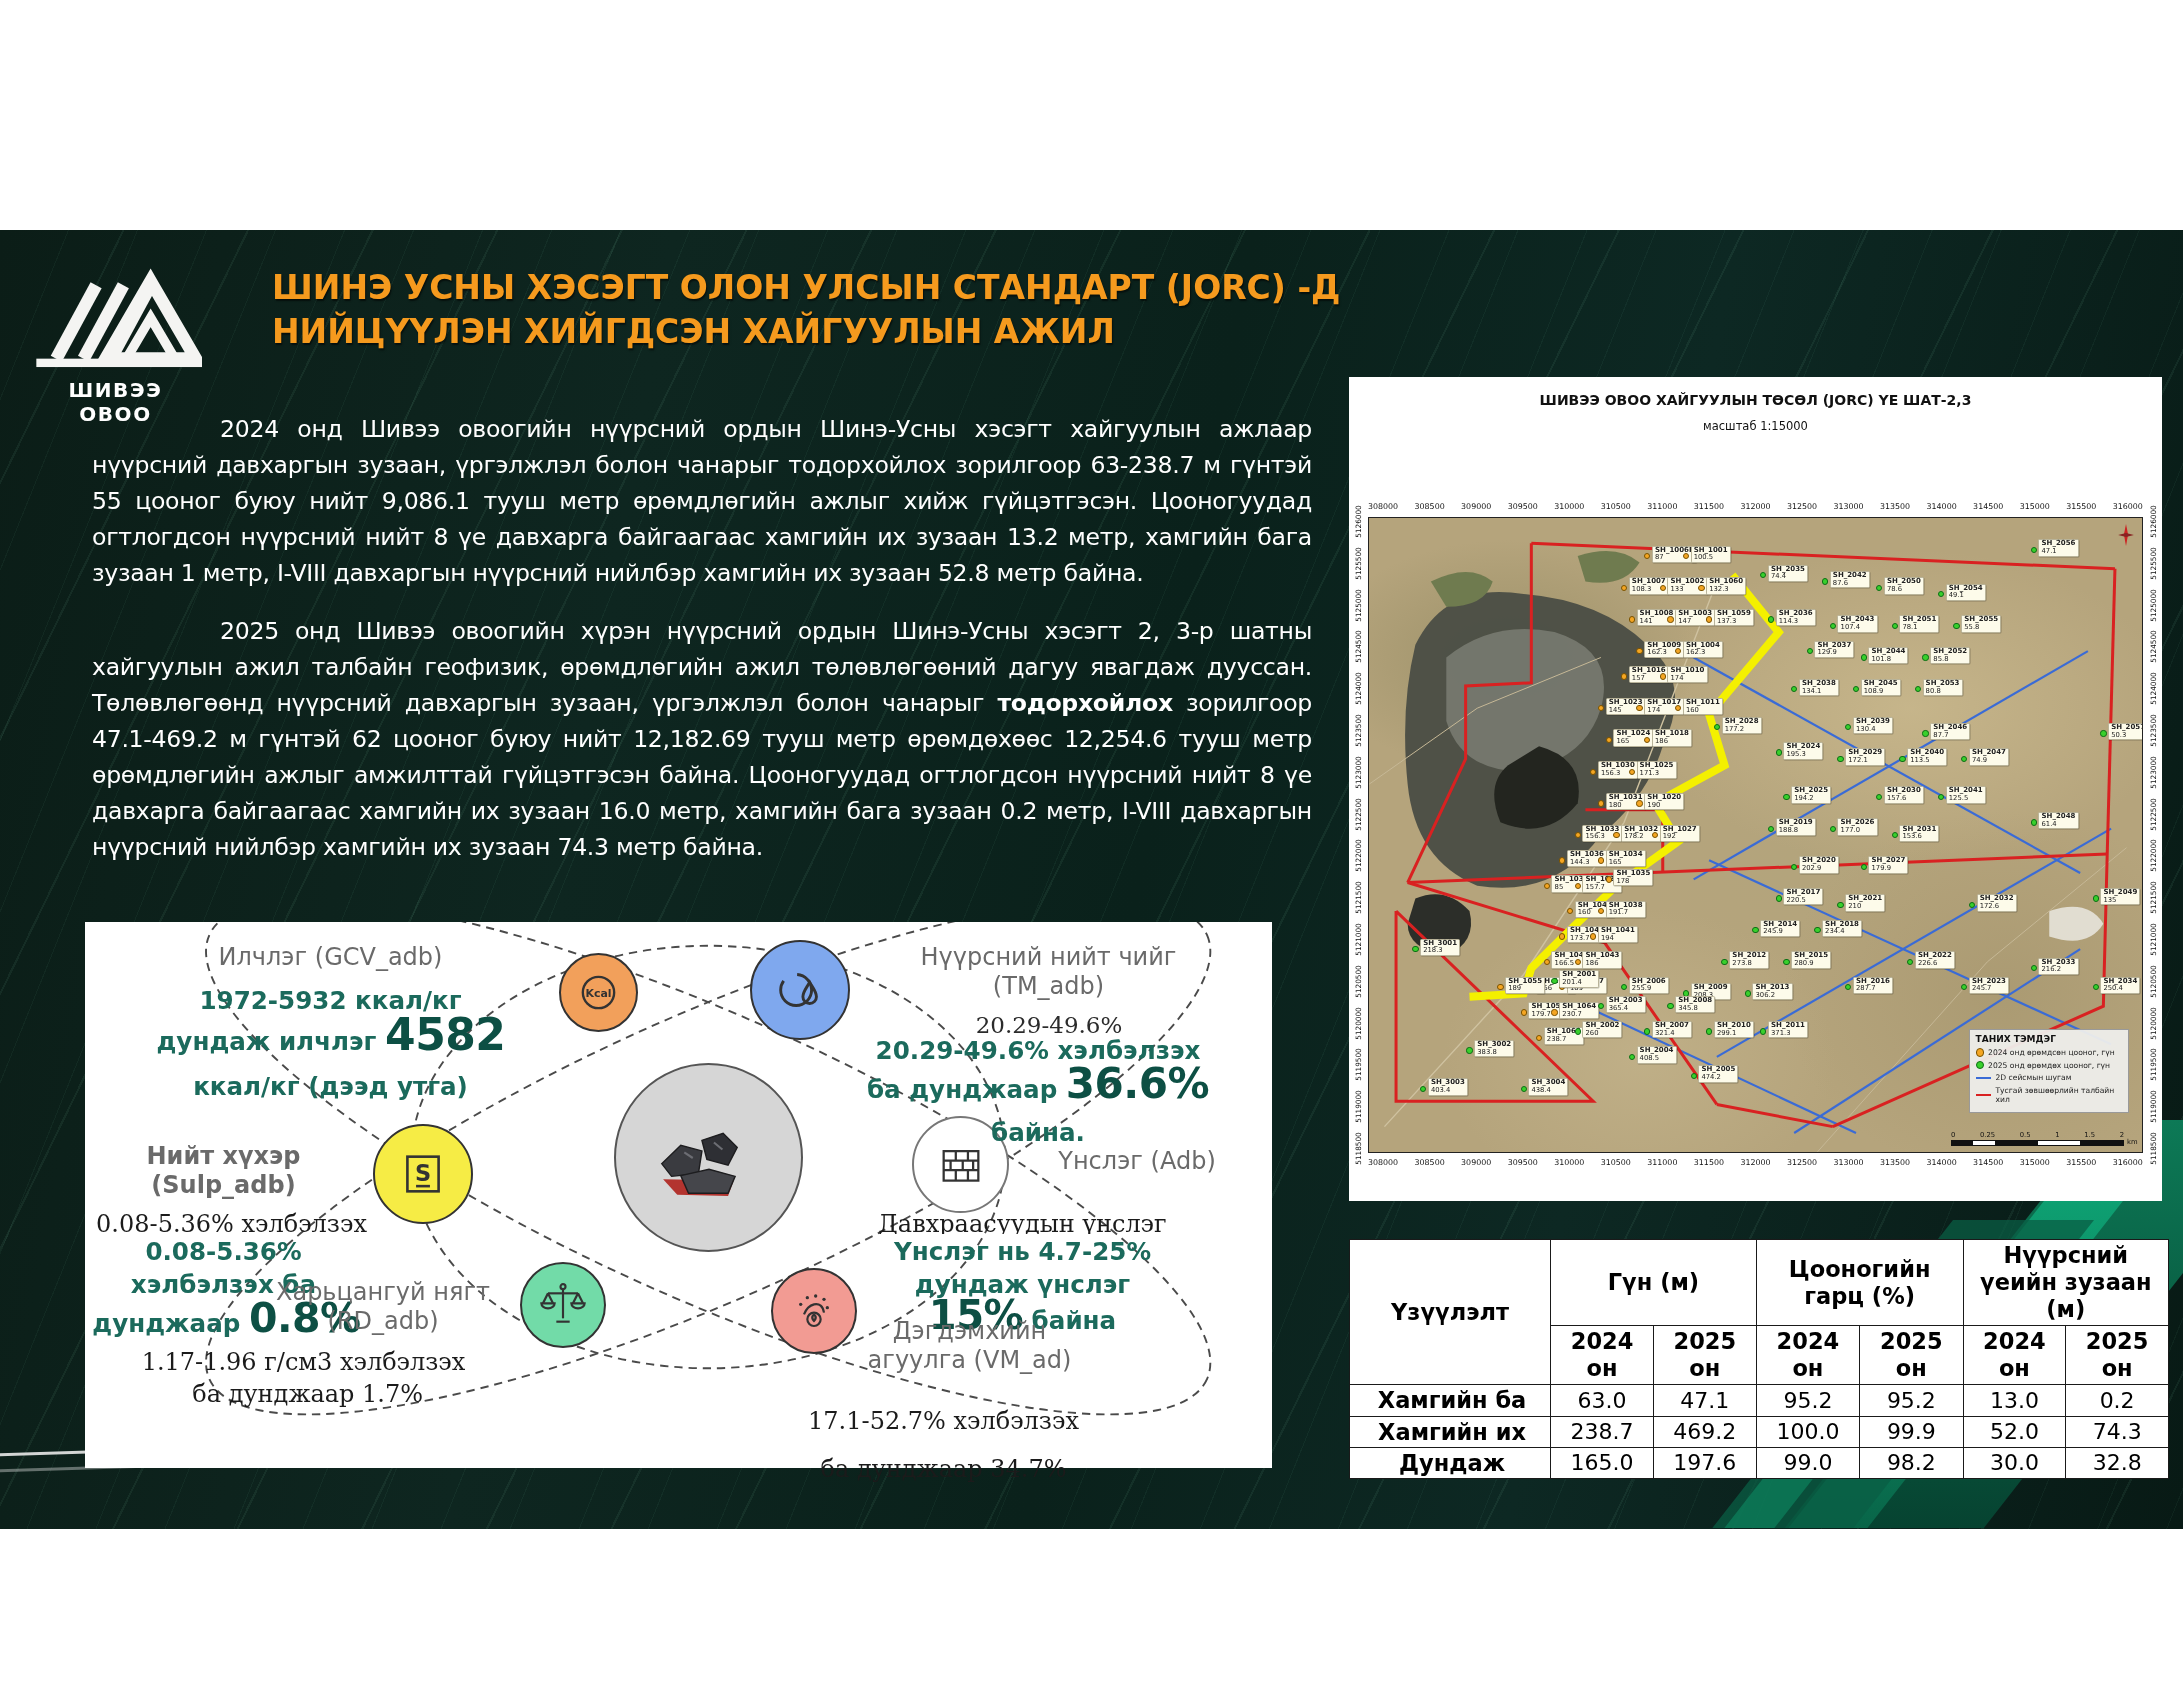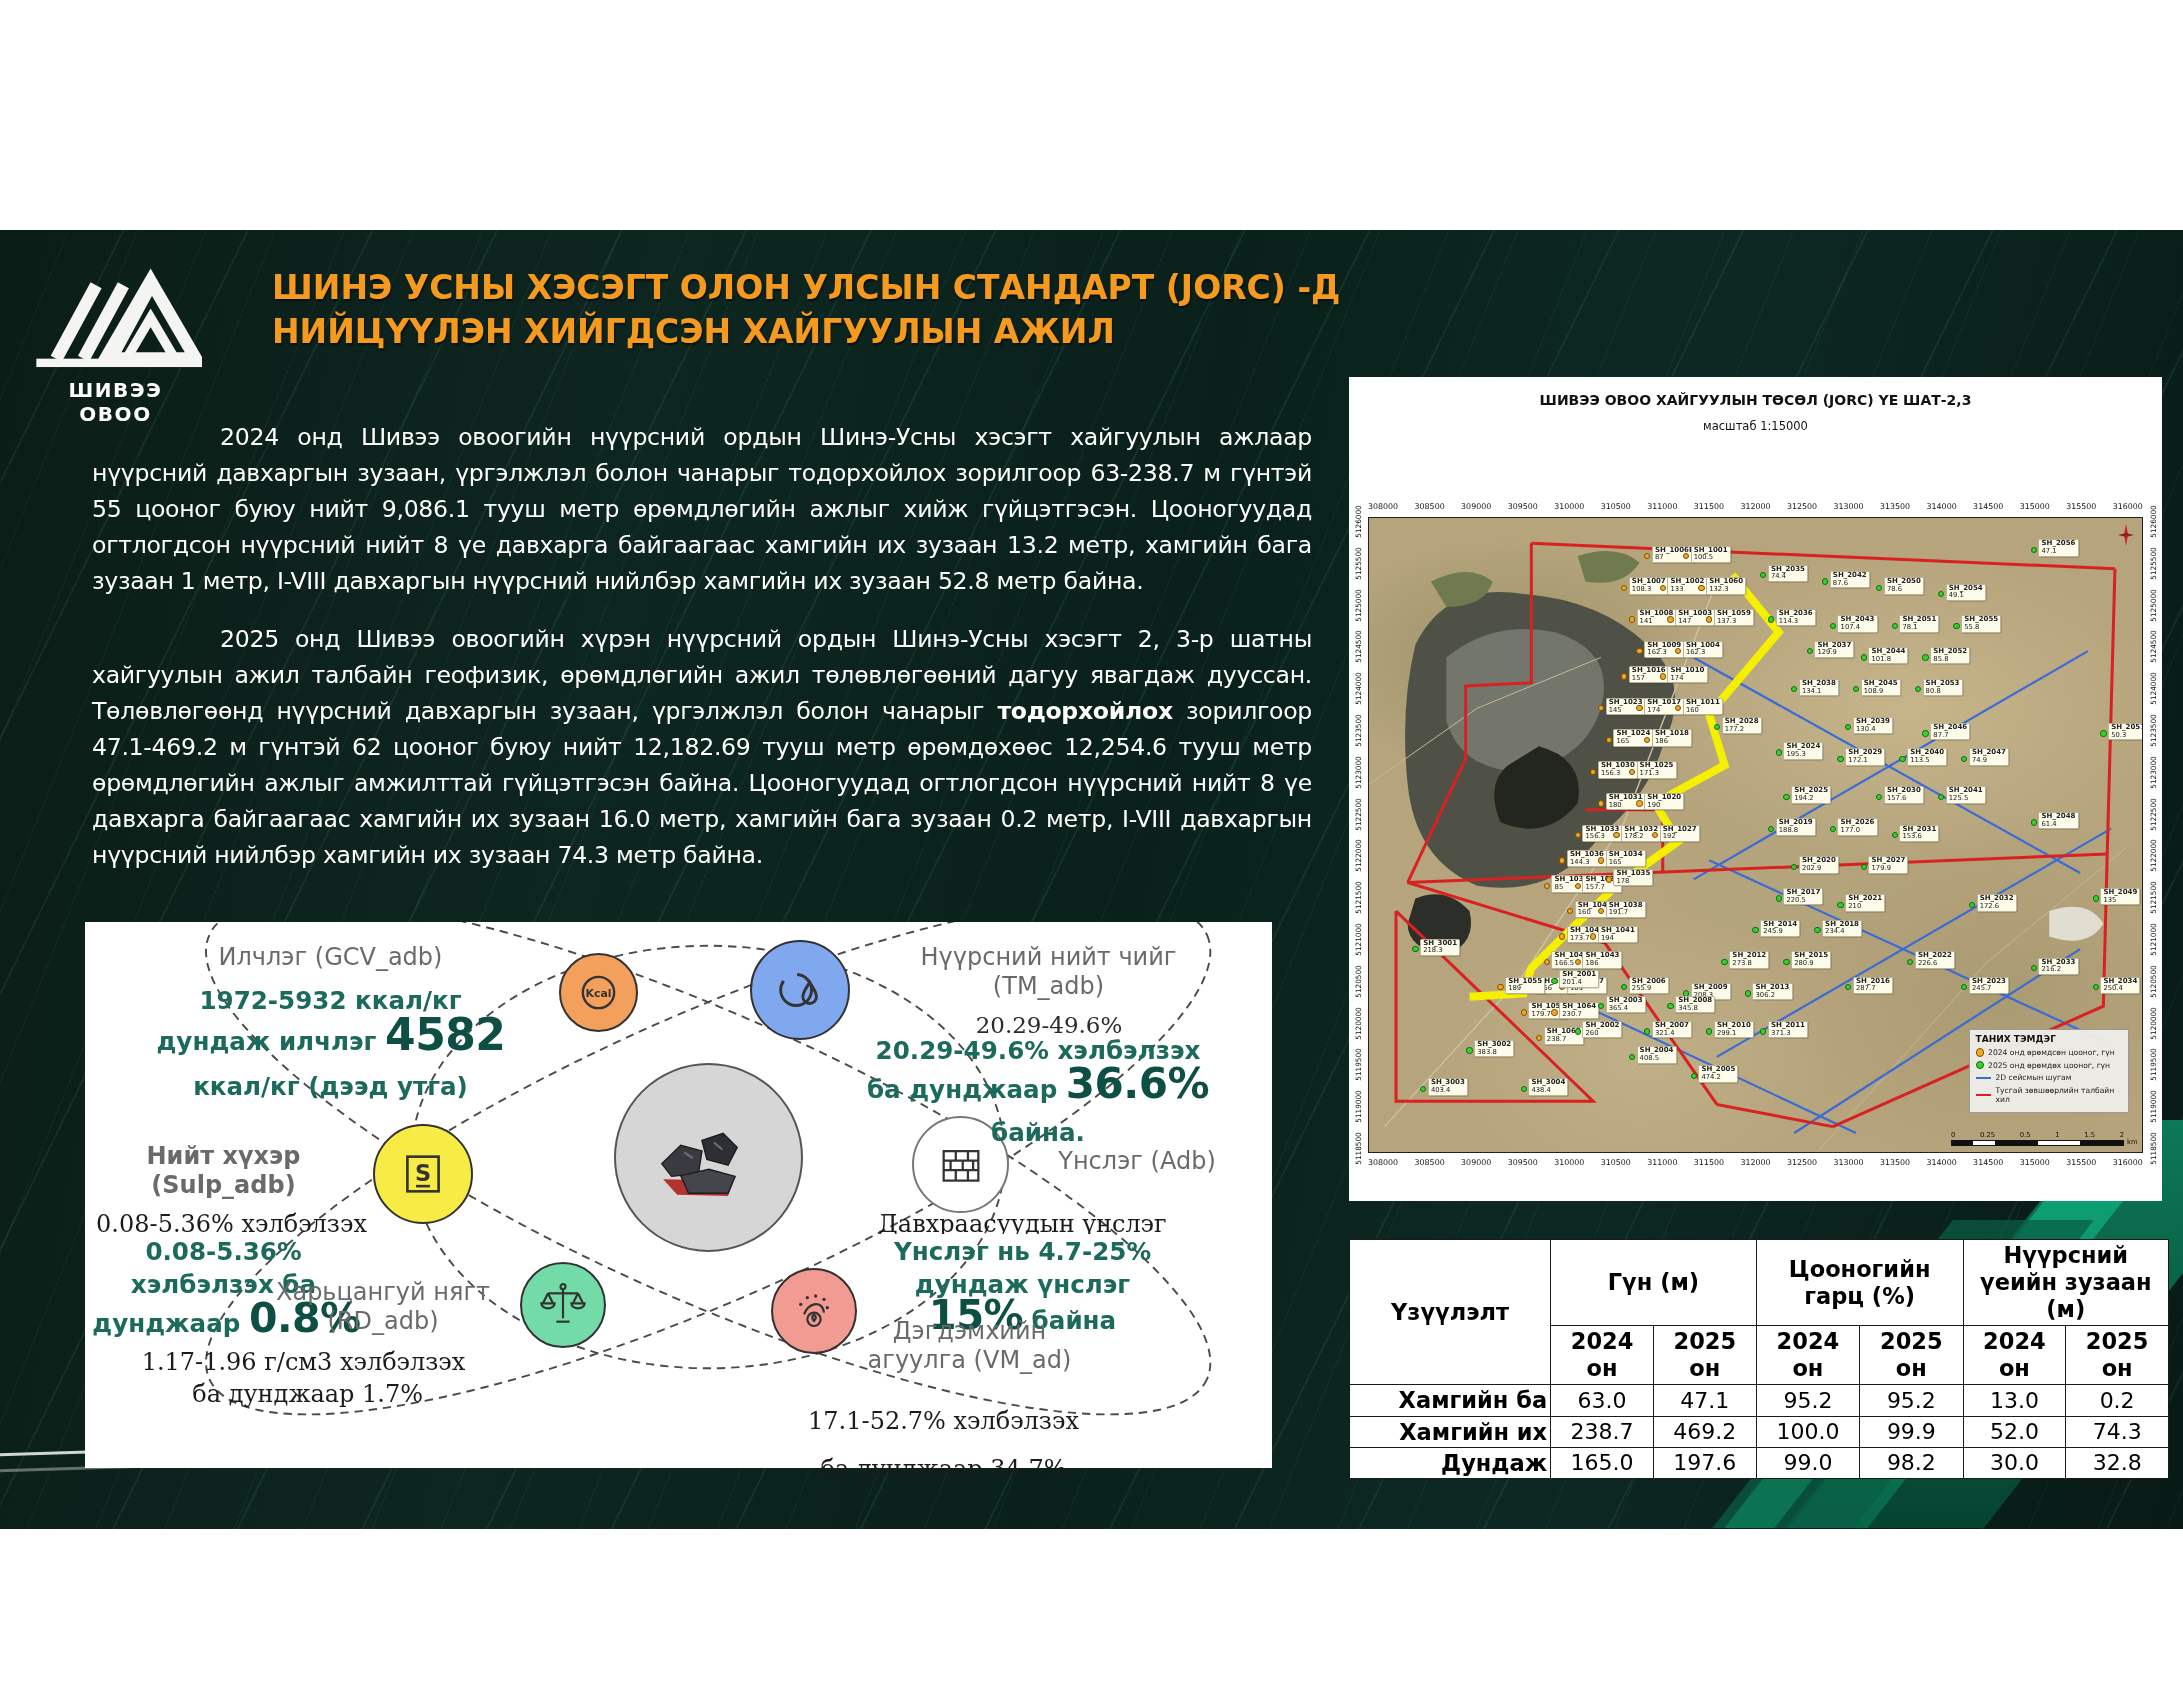--- a/index.html
+++ b/index.html
@@ -17,21 +17,21 @@
   #logo-left{left:29px;top:31px;width:173px;height:141px;}
   #logo-left-label{width:173px;text-align:center;color:#fff;font-weight:bold;font-size:20px;letter-spacing:1.6px;margin-top:2.1px;}
   
   #title{left:272px;top:36px;width:1079px;color:#F59A1E;font-weight:bold;font-size:33px;line-height:44px;text-shadow:1px 1.6px 1.6px rgba(0,0,0,.55);}
   
   #logo-right{left:1739px;top:25px;display:flex;align-items:center;gap:13.6px;}
   #logo-right .nm{color:#35c4c9;font-size:31px;font-weight:bold;letter-spacing:0.5px;}
   #logo-right .sb{color:#e5a83d;font-size:23px;letter-spacing:11.5px;margin-top:7.3px;}
   
   #paras{left:92px;top:181px;width:1220px;color:#ffffff;font-size:23.6px;line-height:36px;text-align:justify;letter-spacing:-0.3px;}
-  #paras p{margin:8px 0 22px 0;text-indent:128px;}
+  #paras p{margin:0 0 22px 0;text-indent:128px;}
   
   #card{left:85px;top:692px;width:1187px;height:546px;background:#ffffff;}
   .circ{position:absolute;border-radius:50%;border:2.6px solid #333;display:flex;align-items:center;justify-content:center;box-sizing:border-box;}
   .iglab{position:absolute;color:#6a6a6a;font-size:24px;line-height:29px;text-align:center;font-weight:500;}
   .teal{color:#1b6a5c;font-weight:600;}
   .igtxt{position:absolute;font-size:24.6px;line-height:31px;text-align:center;}
   .bignum{font-size:44px;font-weight:bold;color:#0d4f44;letter-spacing:-0.5px;}
   .ghost{display:block;height:26px;overflow:hidden;font-family:"DejaVu Serif","Liberation Serif",serif;color:#2b2b2b;font-weight:400;font-size:23px;}
   .serifb{position:absolute;font-family:"DejaVu Serif","Liberation Serif",serif;color:#1b1b1b;font-size:24px;line-height:30px;text-align:center;}
   
@@ -67,21 +67,21 @@
   #scalebar{position:absolute;right:18px;bottom:6.3px;width:173px;}
   #sb-labels{display:flex;font-size:6.8px;color:#111;justify-content:space-between;margin-bottom:1px;}
   #sb-bar{display:flex;height:4.2px;border:0.5px solid #111;}
   #sb-bar div{height:100%;}
   #sb-unit{position:absolute;right:-13.6px;bottom:0;font-size:6.8px;color:#111;}
   #compass{position:absolute;right:7.3px;top:5.2px;}
   
   #stat-table{left:1349px;top:1009px;width:820px;border-collapse:collapse;background:#fff;}
   #stat-table th,#stat-table td{border:1.6px solid #1a1a1a;color:#000;text-align:center;padding:2.1px 3.1px;}
   #stat-table thead th{font-size:22.5px;font-weight:bold;line-height:27px;}
-  #stat-table tbody th{font-size:22.5px;font-weight:bold;text-align:right;padding-left:7px;}
+  #stat-table tbody th{font-size:22.5px;font-weight:bold;text-align:center;padding-left:7px;}
   #stat-table tbody td{font-size:22px;font-weight:400;}
 </style>
 </head>
 <body>
 
 <div id="slide" class="abs">
   <div id="stripes" class="abs"></div>
 
   <div class="abs" style="right:0;top:890px;width:576px;height:408px;overflow:hidden;">
     <div class="chev" style="right:-136px;top:-21px;width:199px;height:503px;background:linear-gradient(180deg,#0d7c58,#05392a);"></div>

